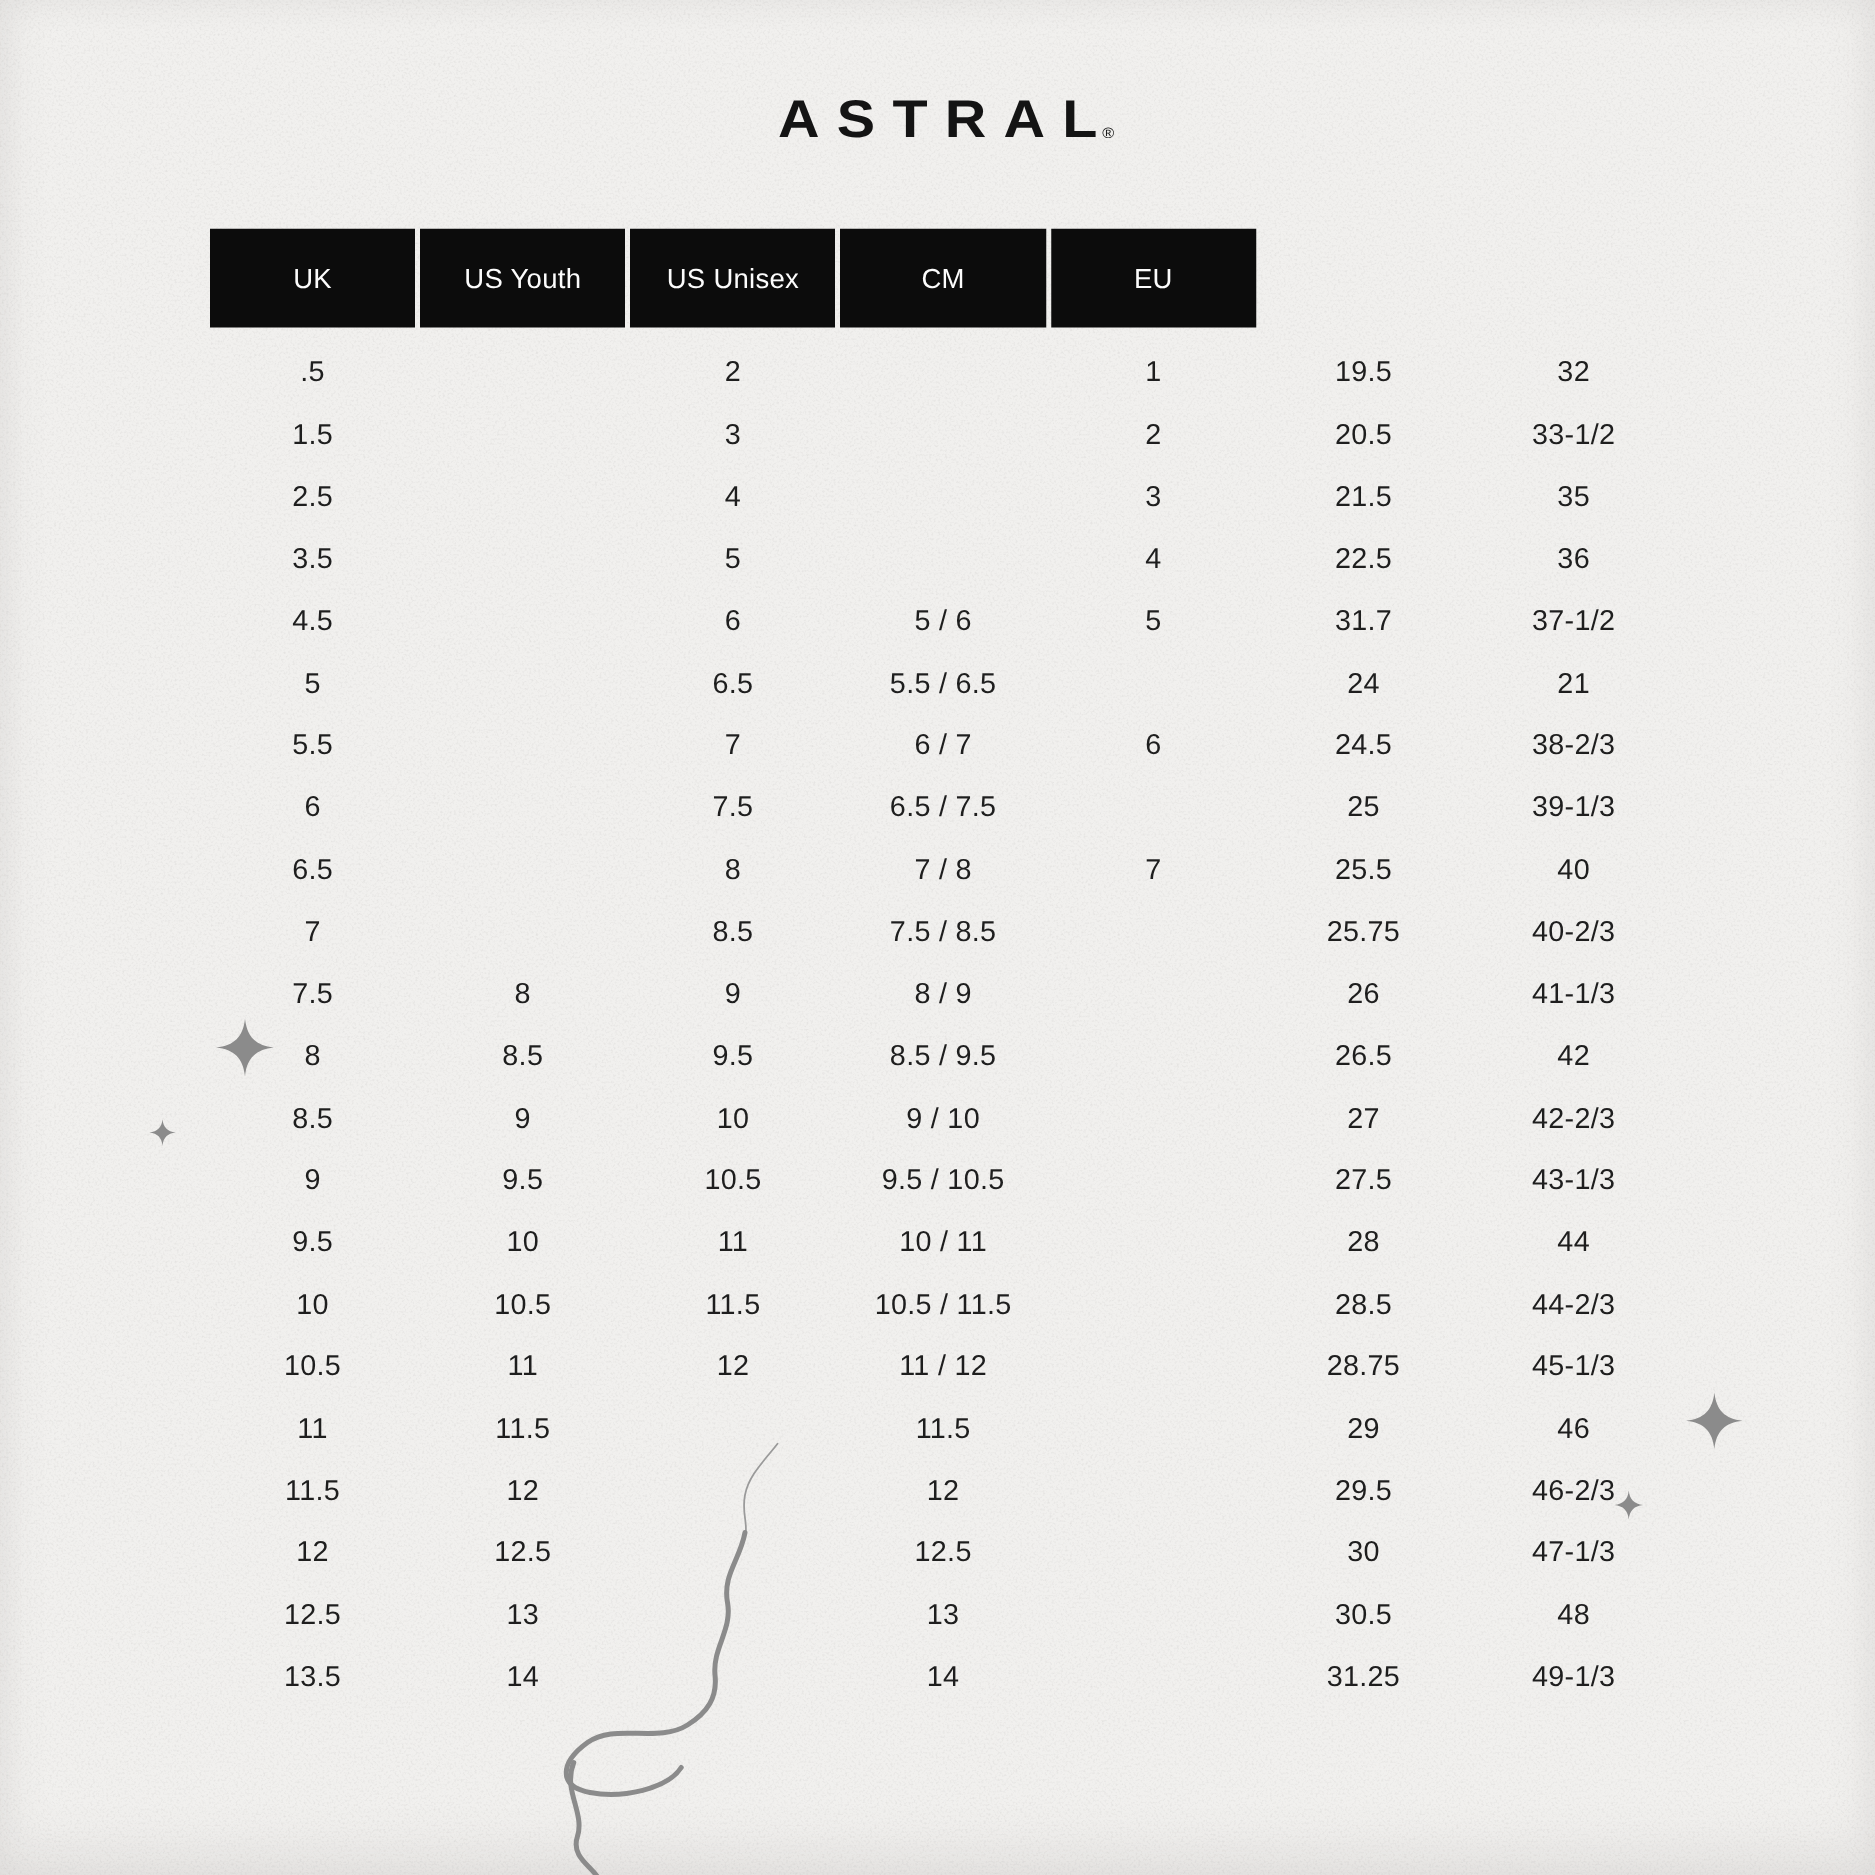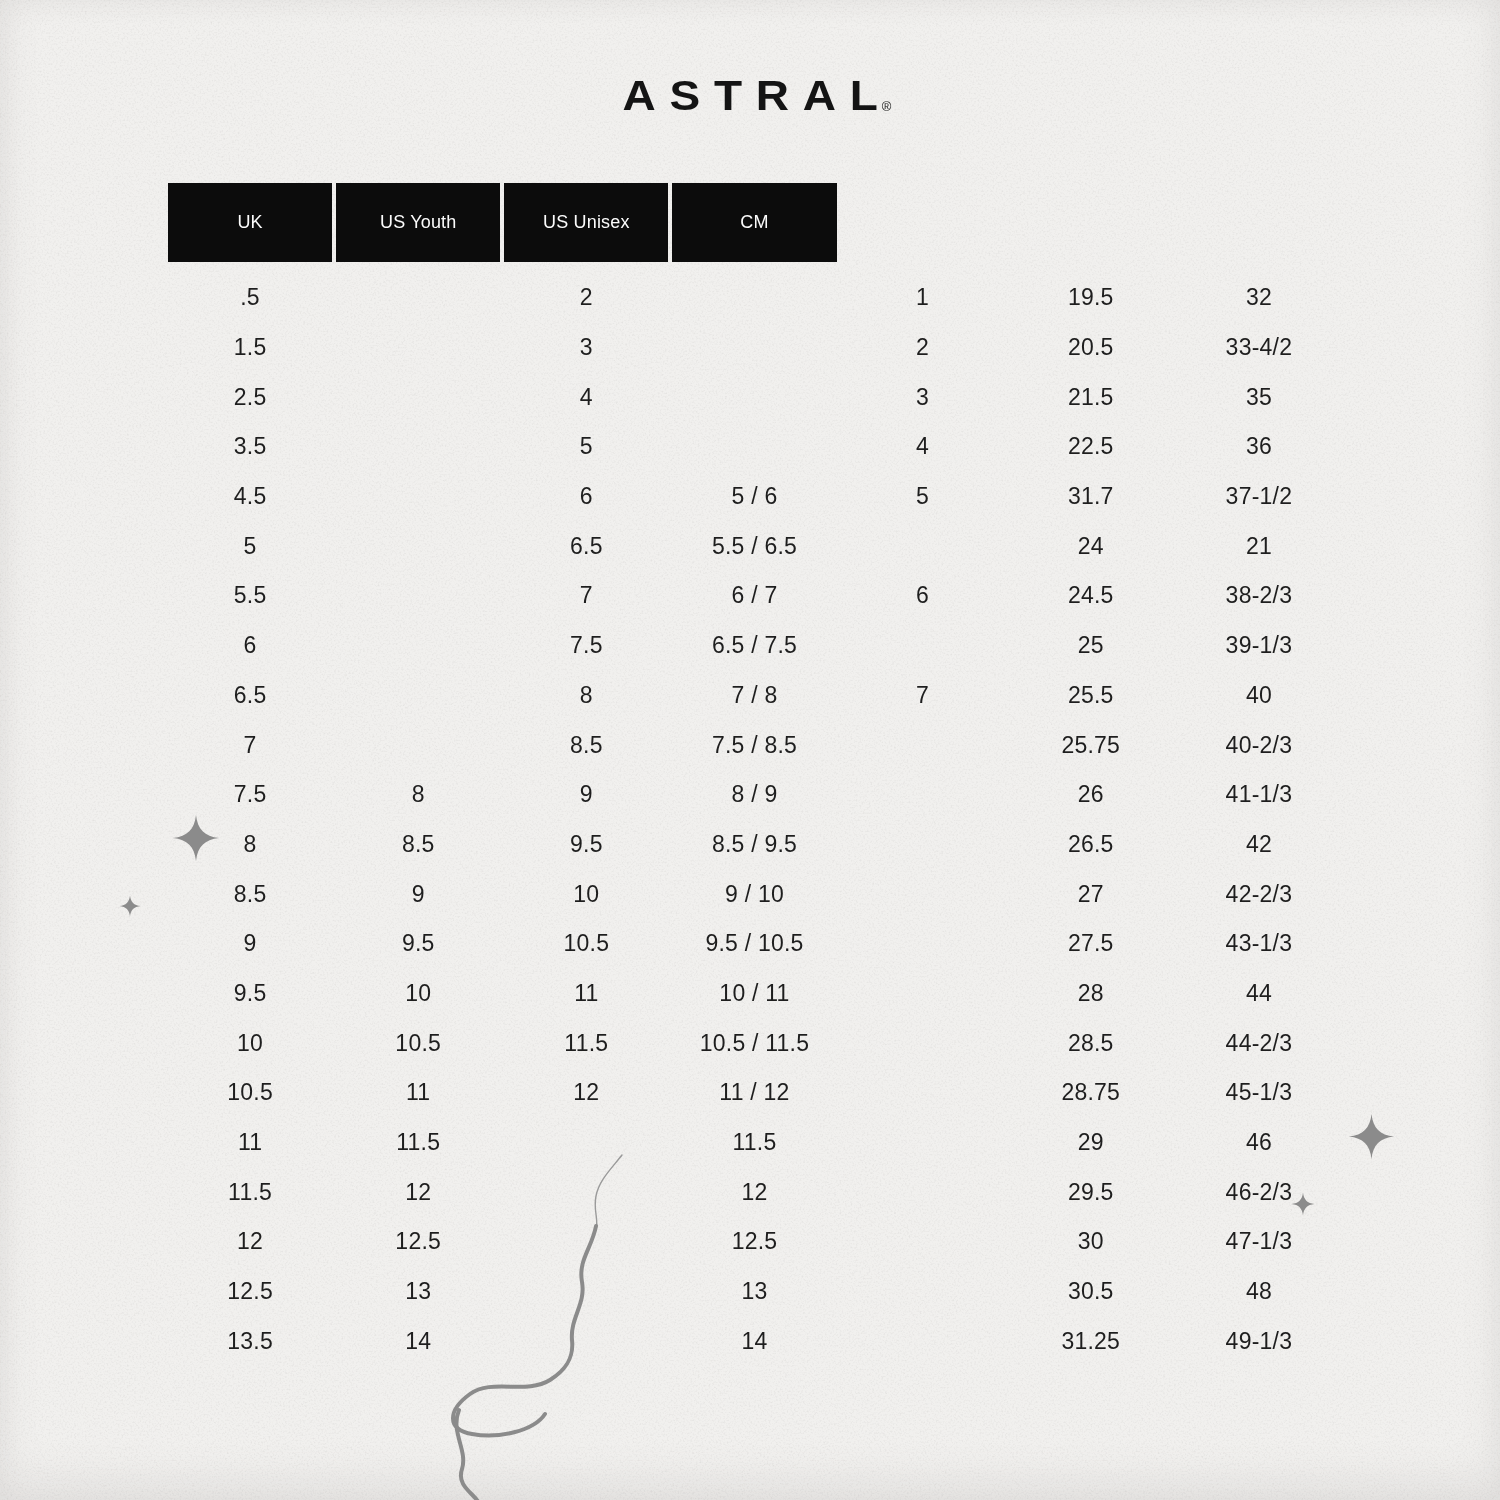--- a/index.html
+++ b/index.html
@@ -31,21 +31,21 @@
   
   .size-table{
     position:absolute;left:168px;top:183px;width:1173px;z-index:5;
   }
   .row7{
     display:grid;grid-template-columns:repeat(7,1fr);column-gap:4px;
   }
   .thead .th{
     background:#0c0c0c;color:#fcfcfc;
     height:79px;display:flex;align-items:center;justify-content:center;
-    font-size:18px;letter-spacing:0.01em;
+    font-size:22px;letter-spacing:0.01em;
   }
   .tbody{margin-top:11px;}
   .tbody .td{
     height:49.7px;display:flex;align-items:center;justify-content:center;
     font-size:23px;color:#1e1e1e;letter-spacing:0.01em;
   }
   
   .sparkle{position:absolute;z-index:3;pointer-events:none;}
   .sparkle svg{display:block;width:100%;height:100%;}
   .sparkle path{fill:#8b8b8b;}
@@ -70,39 +70,40 @@
 <div class="logo">
   <span>ASTRAL</span><span class="reg">®</span>
 </div>
 
 <div class="size-table">
   <div class="row7 thead">
       <div class="th">UK</div>
       <div class="th">US Youth</div>
       <div class="th">US Unisex</div>
       <div class="th">CM</div>
+      <div class="th">EU</div>
     </div>
   <div class="tbody">
       <div class="row7 tr">
         <div class="td">.5</div>
         <div class="td"></div>
         <div class="td">2</div>
         <div class="td"></div>
         <div class="td">1</div>
         <div class="td">19.5</div>
         <div class="td">32</div>
       </div>
       <div class="row7 tr">
         <div class="td">1.5</div>
         <div class="td"></div>
         <div class="td">3</div>
         <div class="td"></div>
         <div class="td">2</div>
         <div class="td">20.5</div>
-        <div class="td">33-4/2</div>
+        <div class="td">33-1/2</div>
       </div>
       <div class="row7 tr">
         <div class="td">2.5</div>
         <div class="td"></div>
         <div class="td">4</div>
         <div class="td"></div>
         <div class="td">3</div>
         <div class="td">21.5</div>
         <div class="td">35</div>
       </div>

